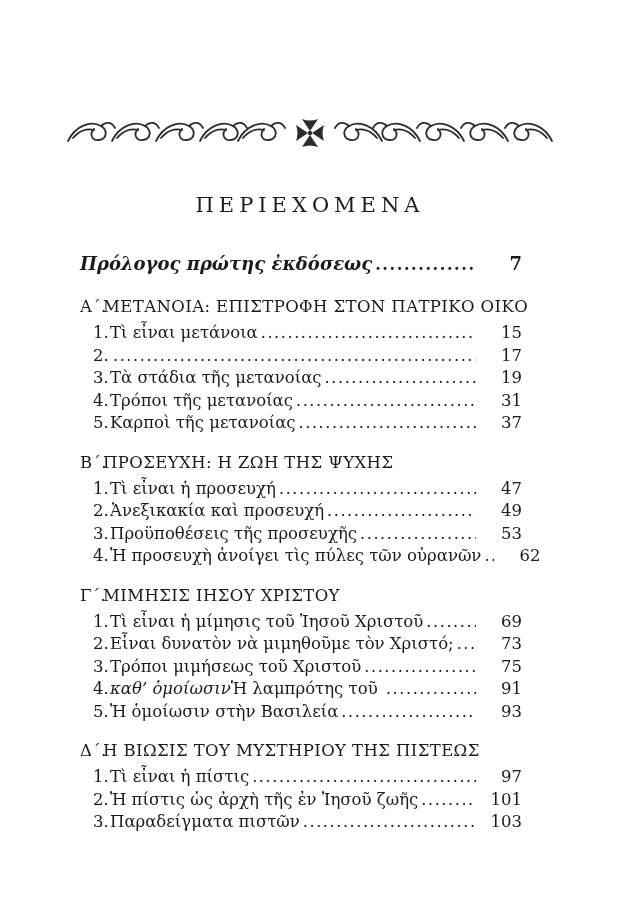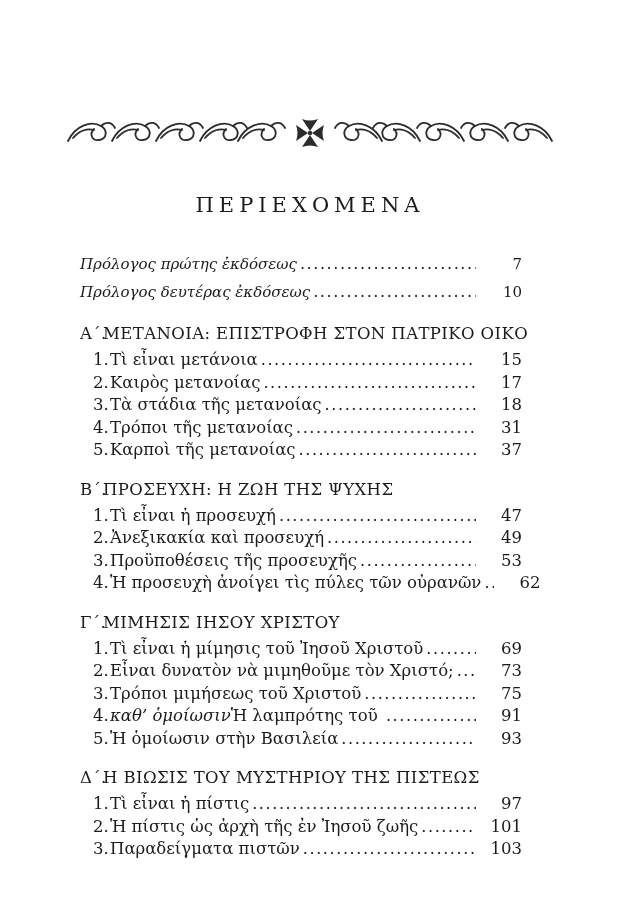--- a/index.html
+++ b/index.html
@@ -39,21 +39,22 @@
     margin: 32px 98px 0 80px; 
   }
   .row {
     display: flex;
     align-items: baseline;
     line-height: 22.5px;
     font-size: 16.5px;
   }
   .row.front {
     line-height: 28px;
-    font-size: 15px;
+    font-size: 18px;
+    font-weight: bold;
   }
   .row.front .label { font-style: italic; }
   .section { margin-top: 8px; }
   .row.heading {
     line-height: 26px;
     font-size: 16.5px;
     letter-spacing: 0.4px;
     margin-bottom: 2px;
   }
   .row.heading .heading-text { white-space: nowrap; margin-top: 7px; }
@@ -118,47 +119,41 @@
   </svg>
 
   <h1 class="title">ΠΕΡΙΕΧΟΜΕΝΑ</h1>
 
   <div class="toc">
       <div class="row front">
         <span class="label">Πρόλογος πρώτης ἐκδόσεως</span>
         <div class="leader"></div>
         <span class="pagenum">7</span>
       </div>
-      <div class="row front">
-        <span class="label">Πρόλογος δευτέρας ἐκδόσεως</span>
-        <div class="leader"></div>
-        <span class="pagenum">10</span>
-      </div>
       <section class="section">
         <div class="row heading">
           <span class="numeral">Α΄.</span>
           <span class="heading-text">ΜΕΤΑΝΟΙΑ: ΕΠΙΣΤΡΟΦΗ ΣΤΟΝ ΠΑΤΡΙΚΟ ΟΙΚΟ</span>
         </div>
         <div class="row item">
           <span class="num">1.</span>
           <span class="label">Τὶ εἶναι μετάνοια</span>
           <div class="leader"></div>
           <span class="pagenum">15</span>
         </div>
         <div class="row item">
           <span class="num">2.</span>
-          <span class="label">Καιρὸς μετανοίας</span>
           <div class="leader"></div>
           <span class="pagenum">17</span>
         </div>
         <div class="row item">
           <span class="num">3.</span>
           <span class="label">Τὰ στάδια τῆς μετανοίας</span>
           <div class="leader"></div>
-          <span class="pagenum">18</span>
+          <span class="pagenum">19</span>
         </div>
         <div class="row item">
           <span class="num">4.</span>
           <span class="label">Τρόποι τῆς μετανοίας</span>
           <div class="leader"></div>
           <span class="pagenum">31</span>
         </div>
         <div class="row item">
           <span class="num">5.</span>
           <span class="label">Καρποὶ τῆς μετανοίας</span>

